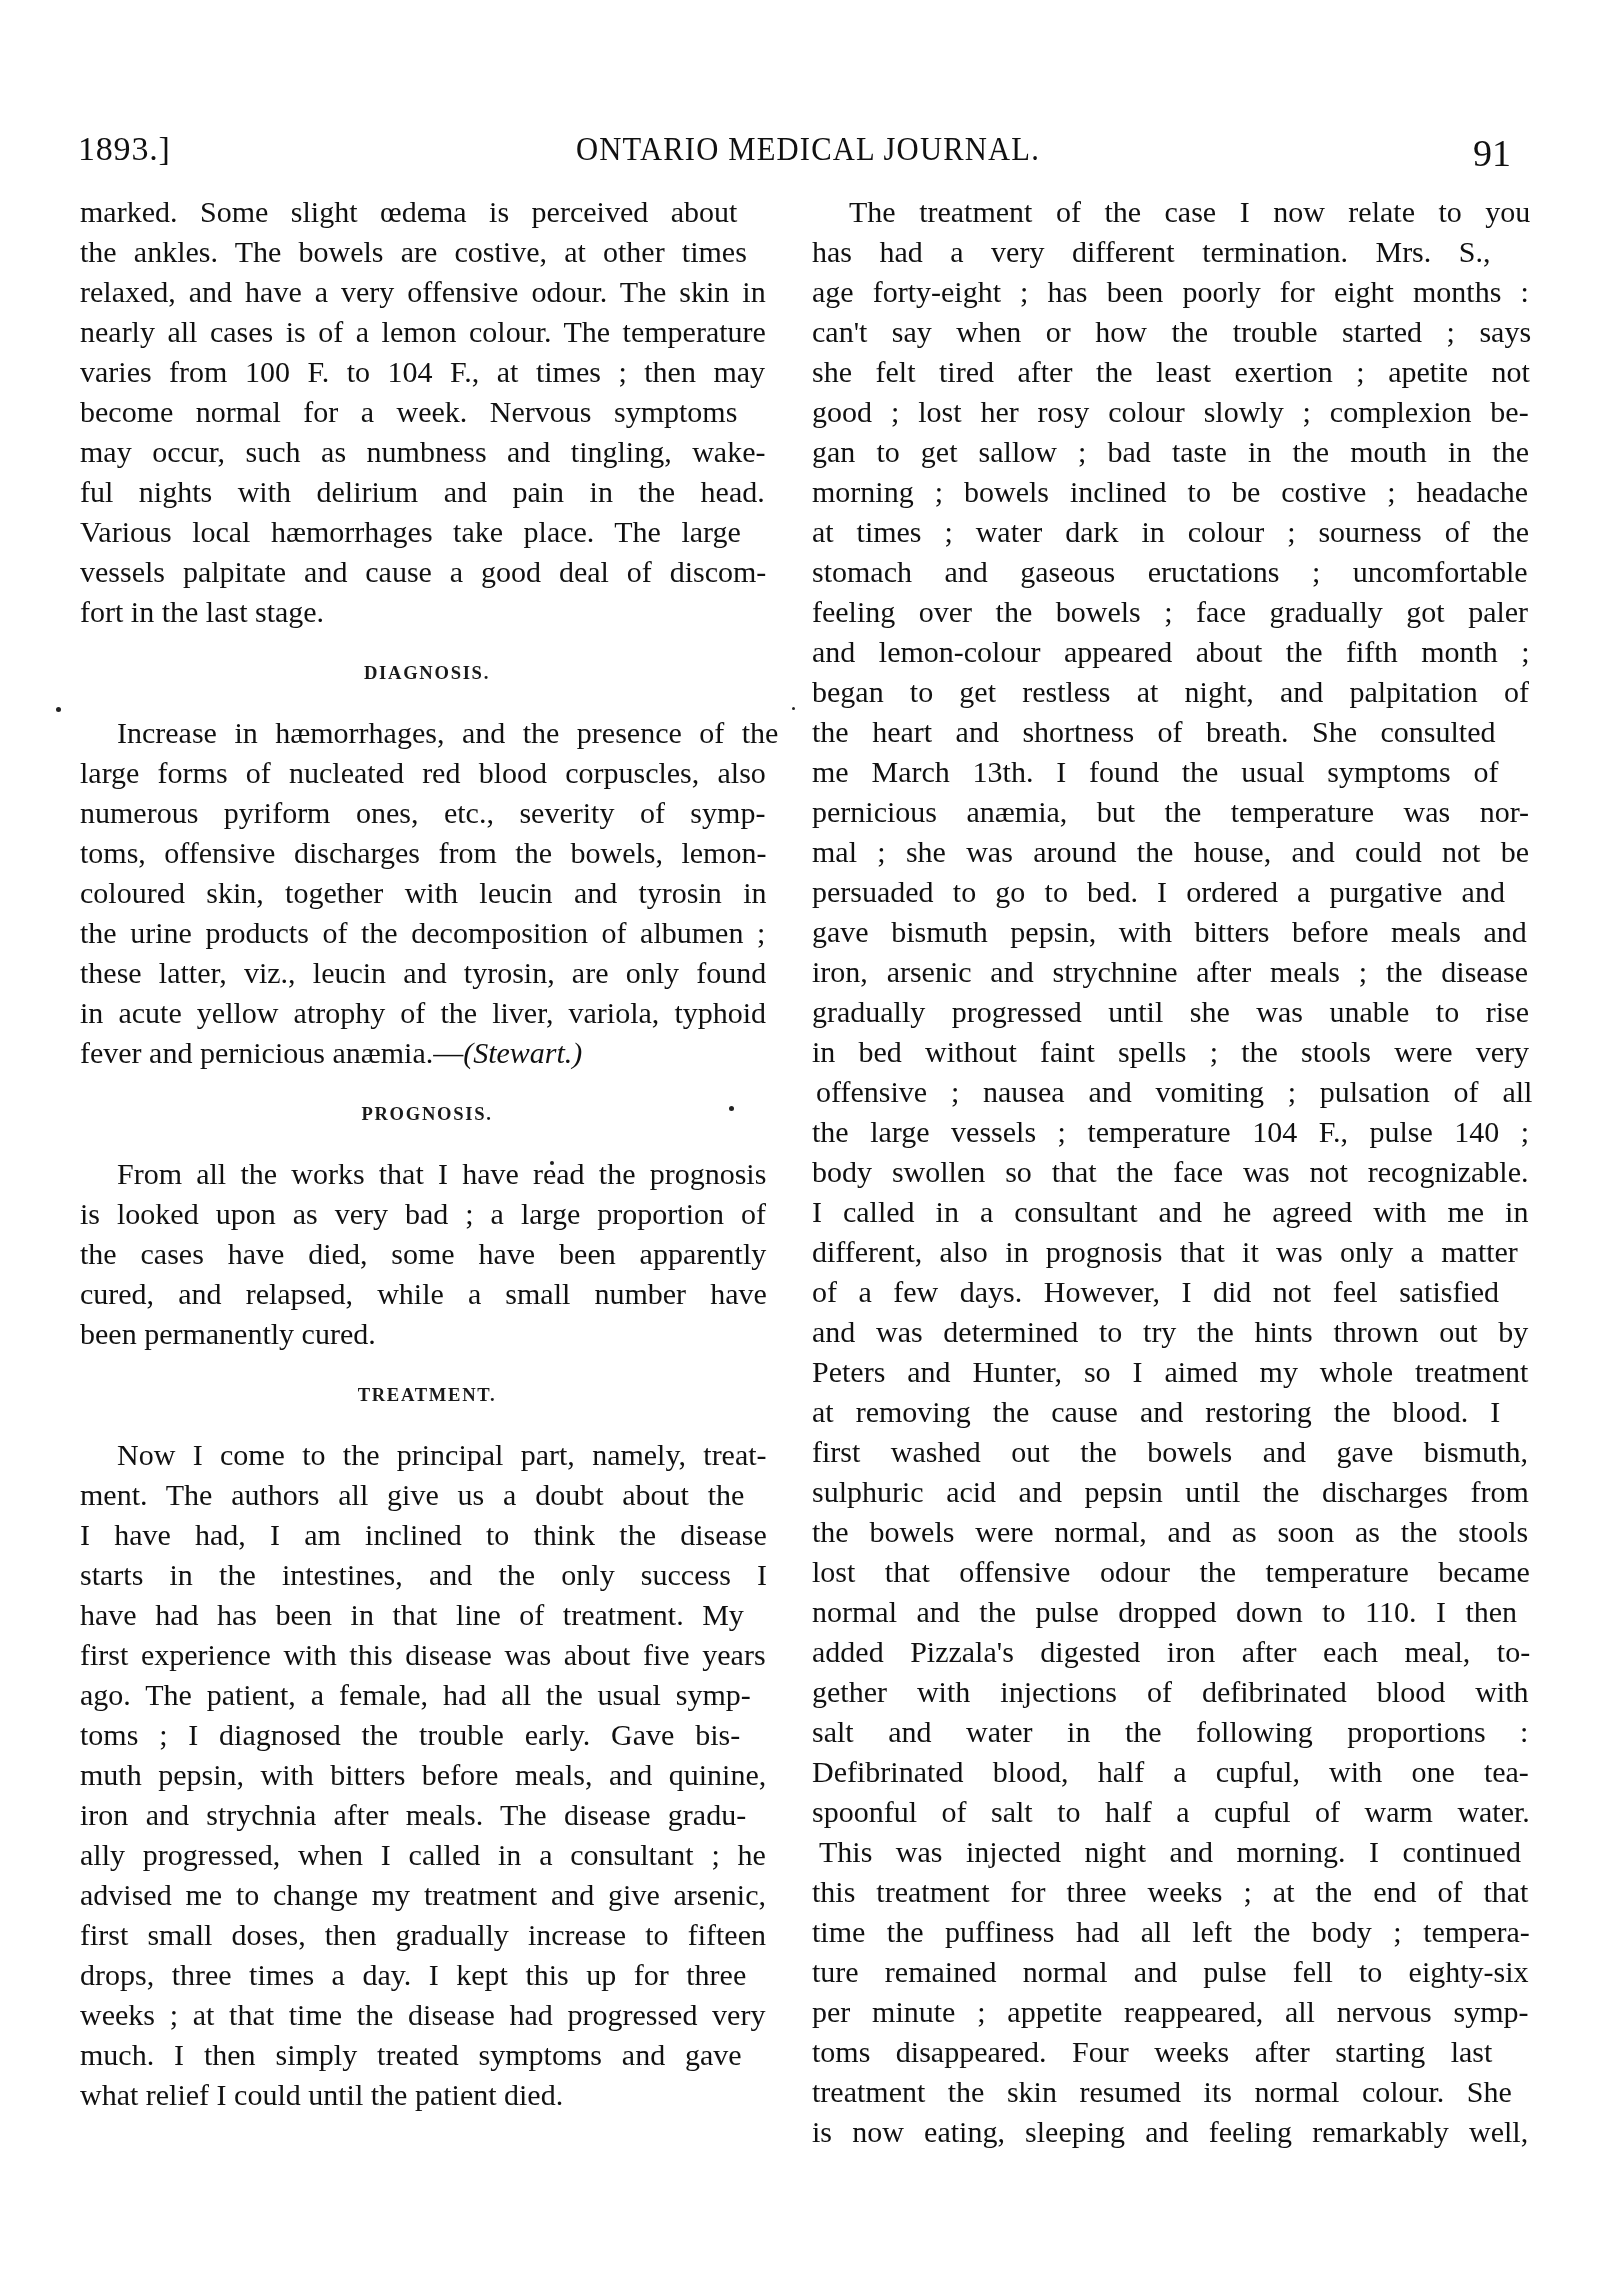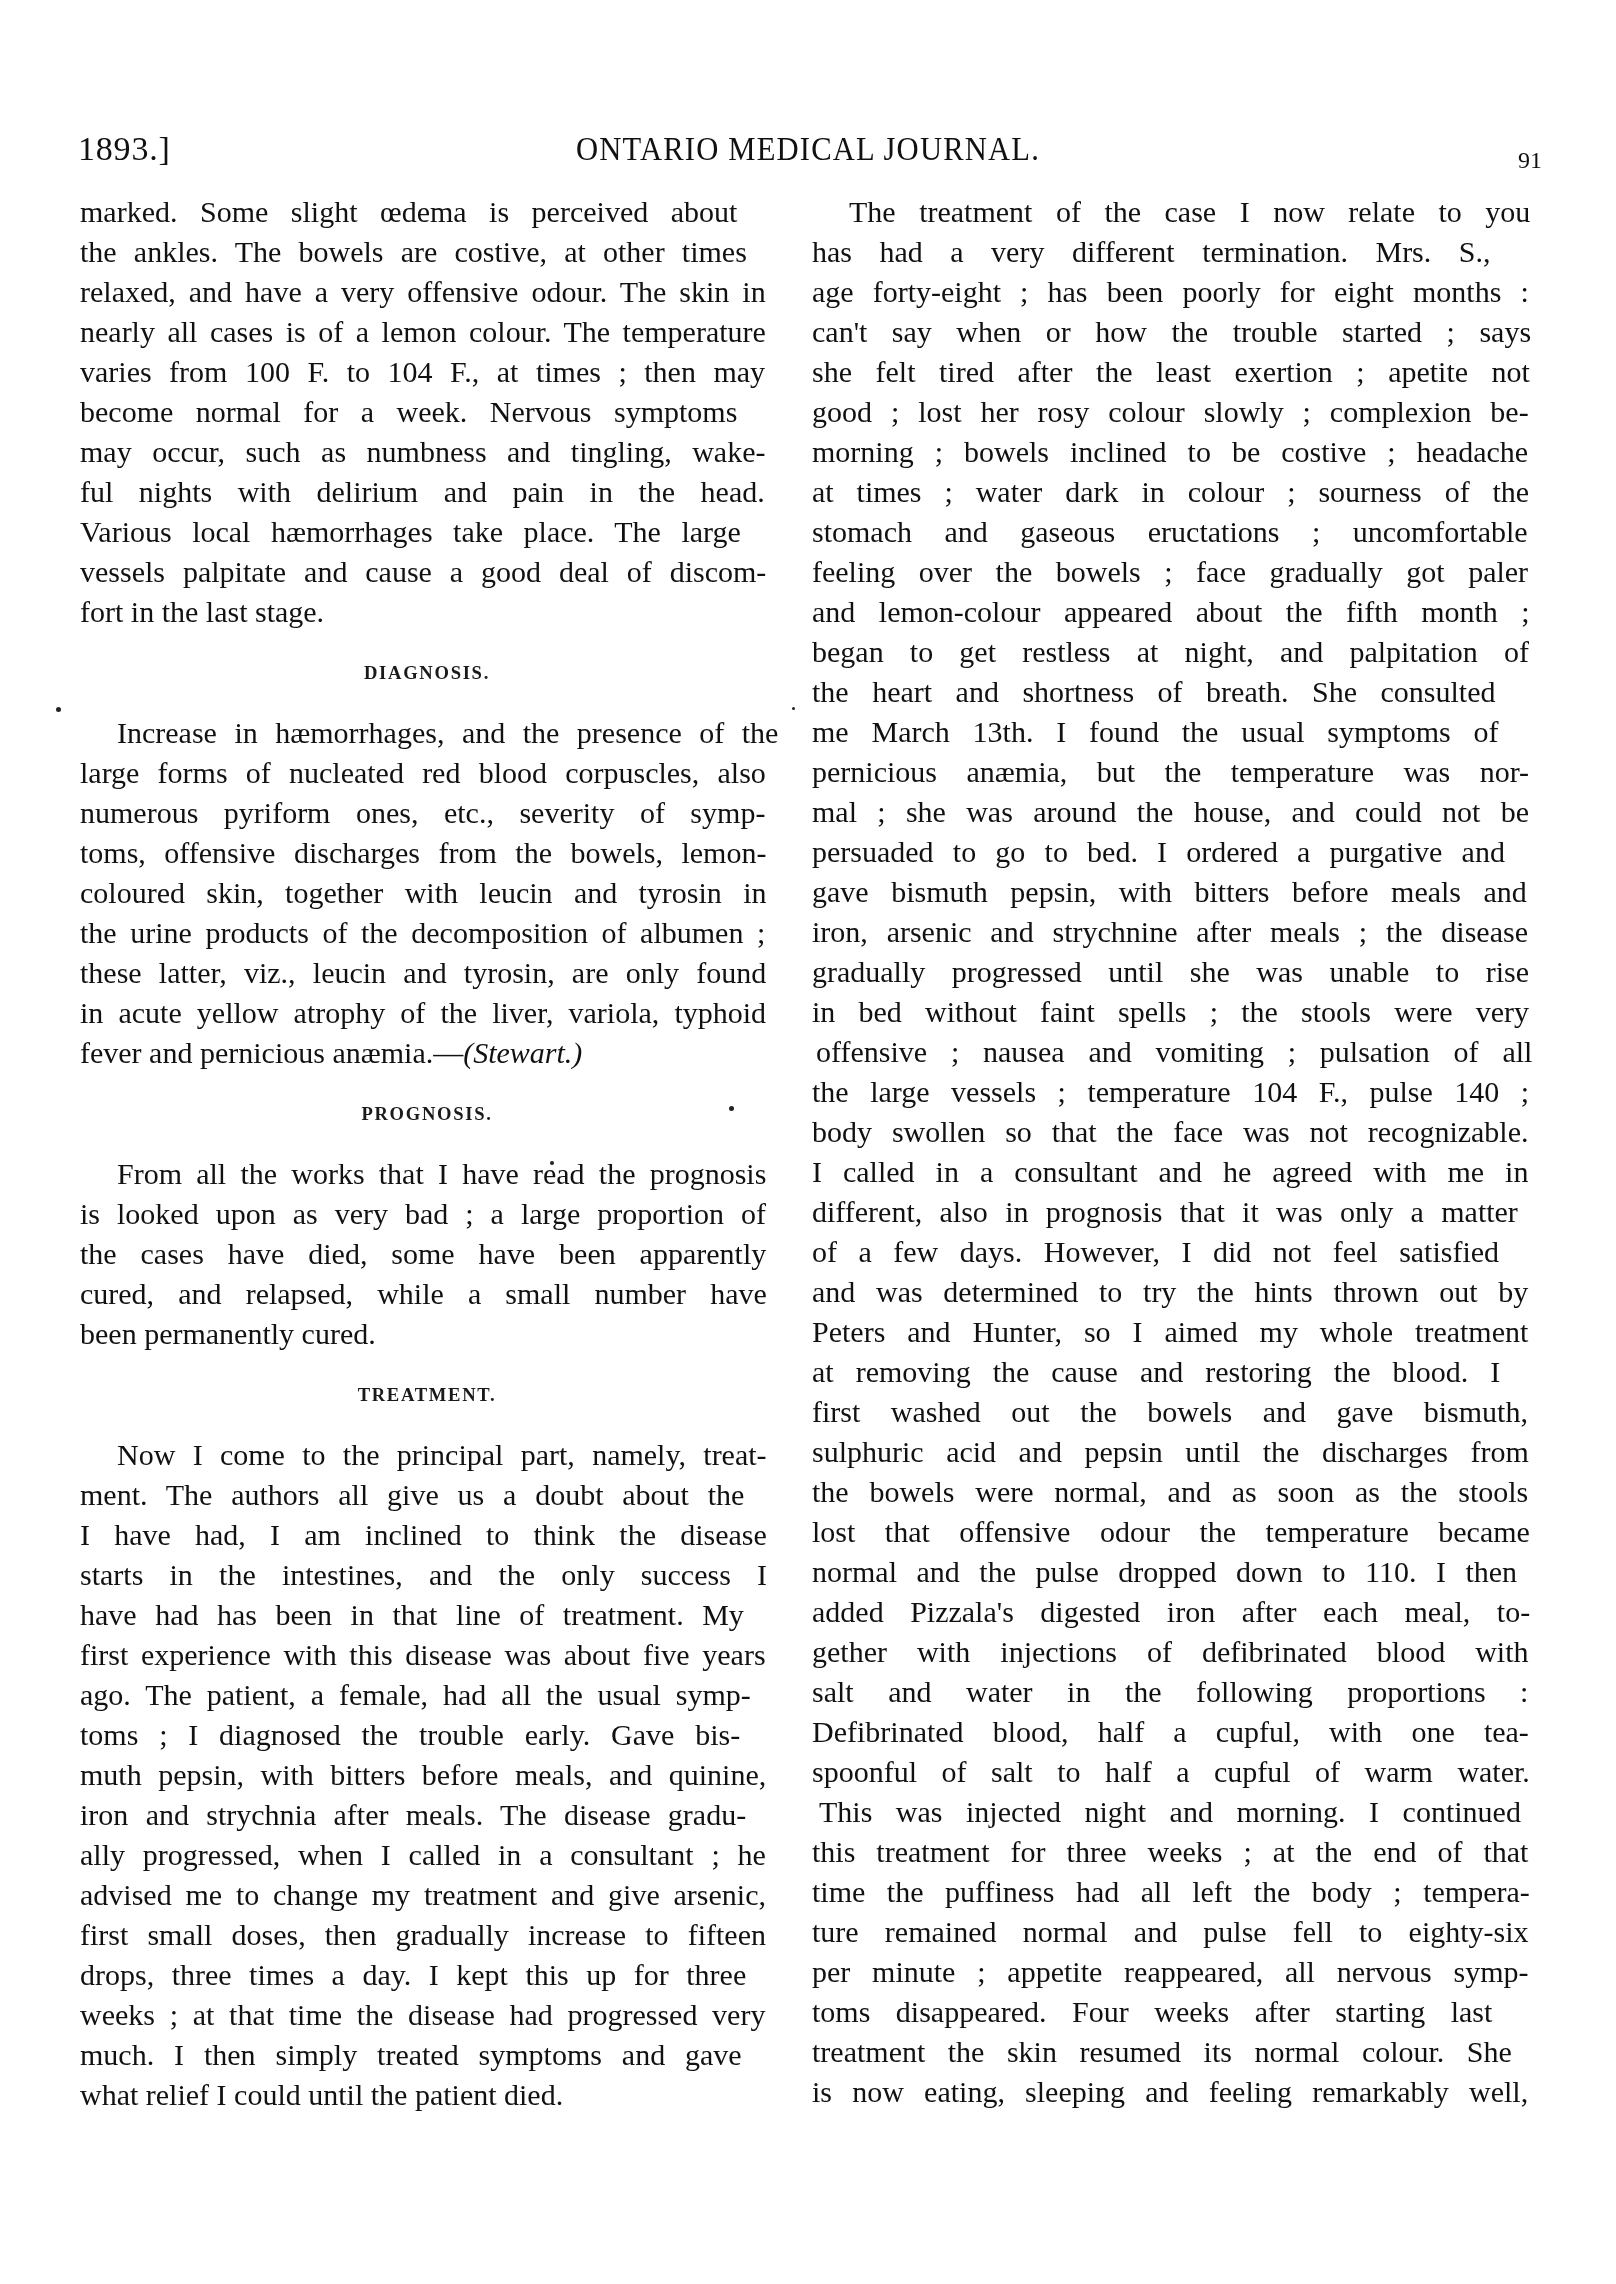--- a/index.html
+++ b/index.html
@@ -4,21 +4,21 @@
 <style>
   html, body { margin: 0; padding: 0; background: #ffffff; }
   body { width: 1616px; height: 2284px; position: relative; overflow: hidden;
          font-family: "Liberation Serif", "DejaVu Serif", serif; color: #111111; }
   .page { position: absolute; left: 0; top: 0; width: 1616px; height: 1600px; background: #ffffff; }
 
   .running-head { position: absolute; top: 127px; left: 0; width: 1616px; height: 51px; }
   .rh-year { position: absolute; left: 78px; top: 3.4px; font-size: 34px; letter-spacing: 0.8px; }
   .rh-title { position: absolute; left: 0; width: 1616px; top: 3.4px; text-align: center;
               font-size: 34px; letter-spacing: 1.3px; transform: scaleX(0.9); }
-  .rh-page { position: absolute; left: 1473px; top: 20px; font-size: 24px; margin-left: 45px; }
+  .rh-page { position: absolute; left: 1473px; top: 4px; font-size: 38px; }
 
   .column { position: absolute; top: 192px; }
   .col-left { left: 80px; width: 694px; }
   .col-right { left: 812px; width: 724px; }
 
   .line { display: block; height: 40px; line-height: 40px; font-size: 30px;
           white-space: nowrap; overflow: visible; position: relative; }
   .line .txt { display: inline-block; transform-origin: 0 50%; }
   .line.indent .txt { margin-left: 0; }
   .heading { display: block; height: 81px; line-height: 81px; text-align: center;
@@ -99,20 +99,21 @@
   </div>
 
   <div class="column col-right">
     <div>
       <span class="line indent"><span class="txt" style="margin-left: 37px; word-spacing: 16px; transform: scaleX(1);">The treatment of the case I now relate to you</span></span>
       <span class="line"><span class="txt" style="margin-left: 0px; word-spacing: 20px;">has had a very different termination.   Mrs. S.,</span></span>
       <span class="line"><span class="txt" style="margin-left: 0px; word-spacing: 11.6px; transform: scaleX(1);">age forty-eight ; has been poorly for eight months :</span></span>
       <span class="line"><span class="txt" style="margin-left: 0px; word-spacing: 17px;">can't say when or how the trouble started ; says</span></span>
       <span class="line"><span class="txt" style="margin-left: 0px; word-spacing: 16px; transform: scaleX(1);">she felt tired after the least exertion ; apetite not</span></span>
       <span class="line"><span class="txt" style="margin-left: 0px; word-spacing: 11.4px;">good ; lost her rosy colour slowly ; complexion be-</span></span>
+      <span class="line"><span class="txt" style="margin-left: 0px; word-spacing: 13.6px;">gan to get sallow ; bad taste in the mouth in the</span></span>
       <span class="line"><span class="txt" style="margin-left: 0px; word-spacing: 13.5px; transform: scaleX(1);">morning ; bowels inclined to be costive ; headache</span></span>
       <span class="line"><span class="txt" style="margin-left: 0px; word-spacing: 15.4px; transform: scaleX(1);">at times ; water dark in colour ; sourness of the</span></span>
       <span class="line"><span class="txt" style="margin-left: 0px; word-spacing: 25px;">stomach and gaseous eructations ; uncomfortable</span></span>
       <span class="line"><span class="txt" style="margin-left: 0px; word-spacing: 16px; transform: scaleX(1);">feeling over the bowels ; face gradually got paler</span></span>
       <span class="line"><span class="txt" style="margin-left: 0px; word-spacing: 16px; transform: scaleX(1);">and lemon-colour appeared about the fifth month ;</span></span>
       <span class="line"><span class="txt" style="margin-left: 0px; word-spacing: 18.7px;">began to get restless at night, and palpitation of</span></span>
       <span class="line"><span class="txt" style="margin-left: 0px; word-spacing: 16px;">the heart and shortness of breath.   She consulted</span></span>
       <span class="line"><span class="txt" style="margin-left: 0px; word-spacing: 15.3px;">me March 13th.   I found the usual symptoms of</span></span>
       <span class="line"><span class="txt" style="margin-left: 0px; word-spacing: 22px;">pernicious anæmia, but the temperature was nor-</span></span>
       <span class="line"><span class="txt" style="margin-left: 0px; word-spacing: 12.8px; transform: scaleX(0.9999);">mal ; she was around the house, and could not be</span></span>

